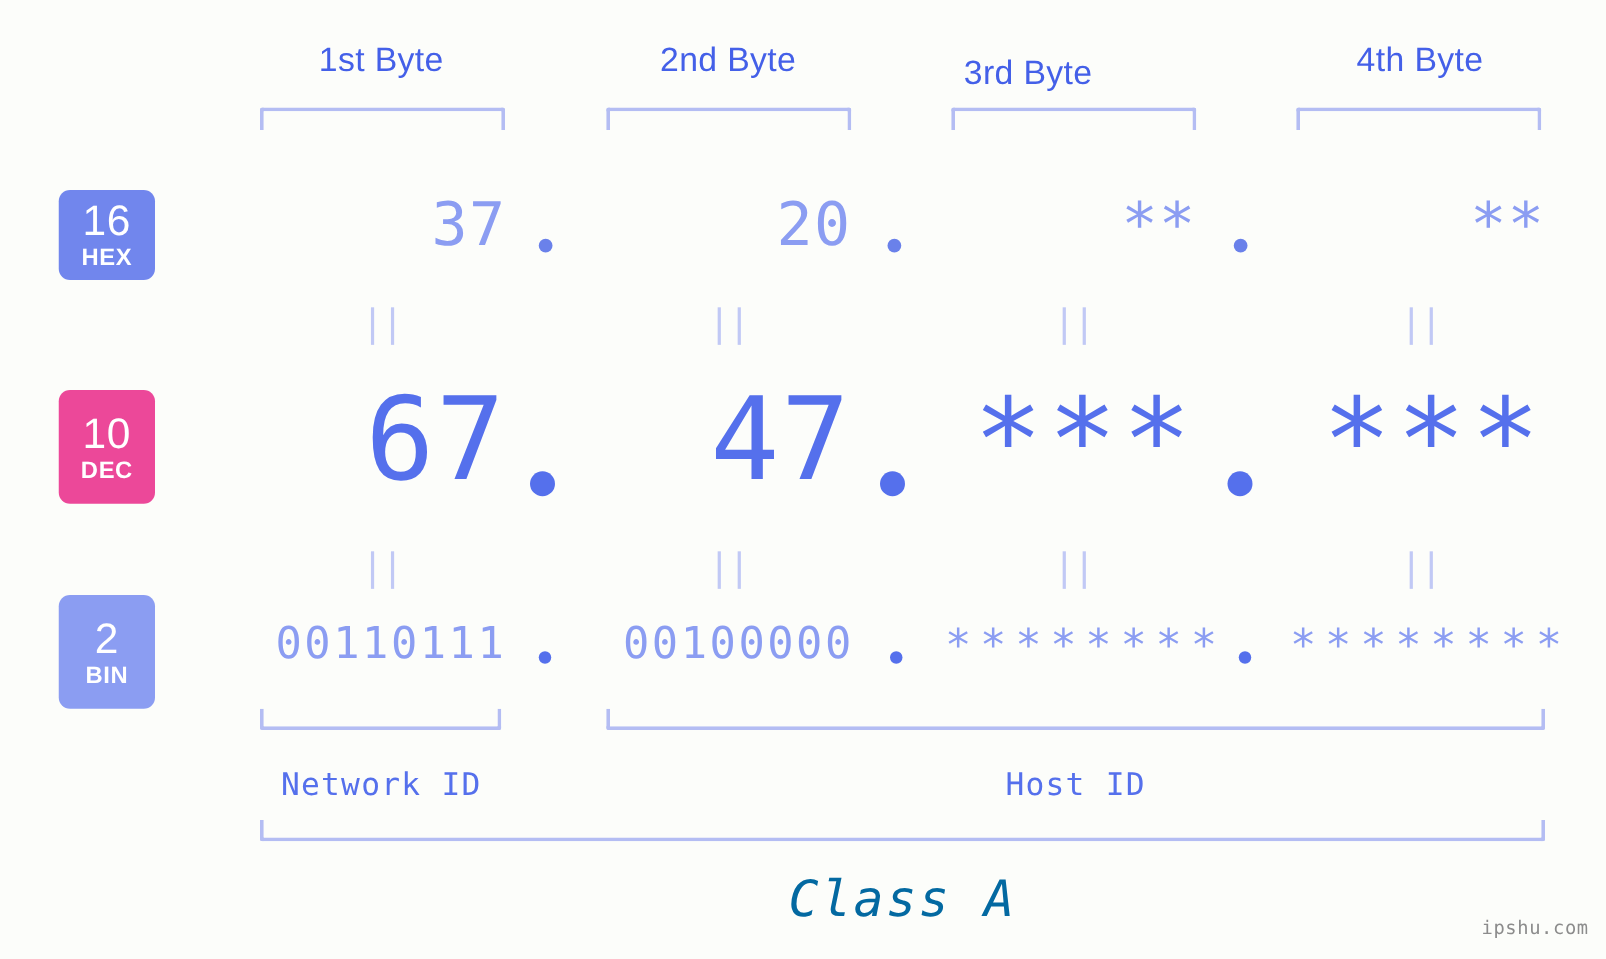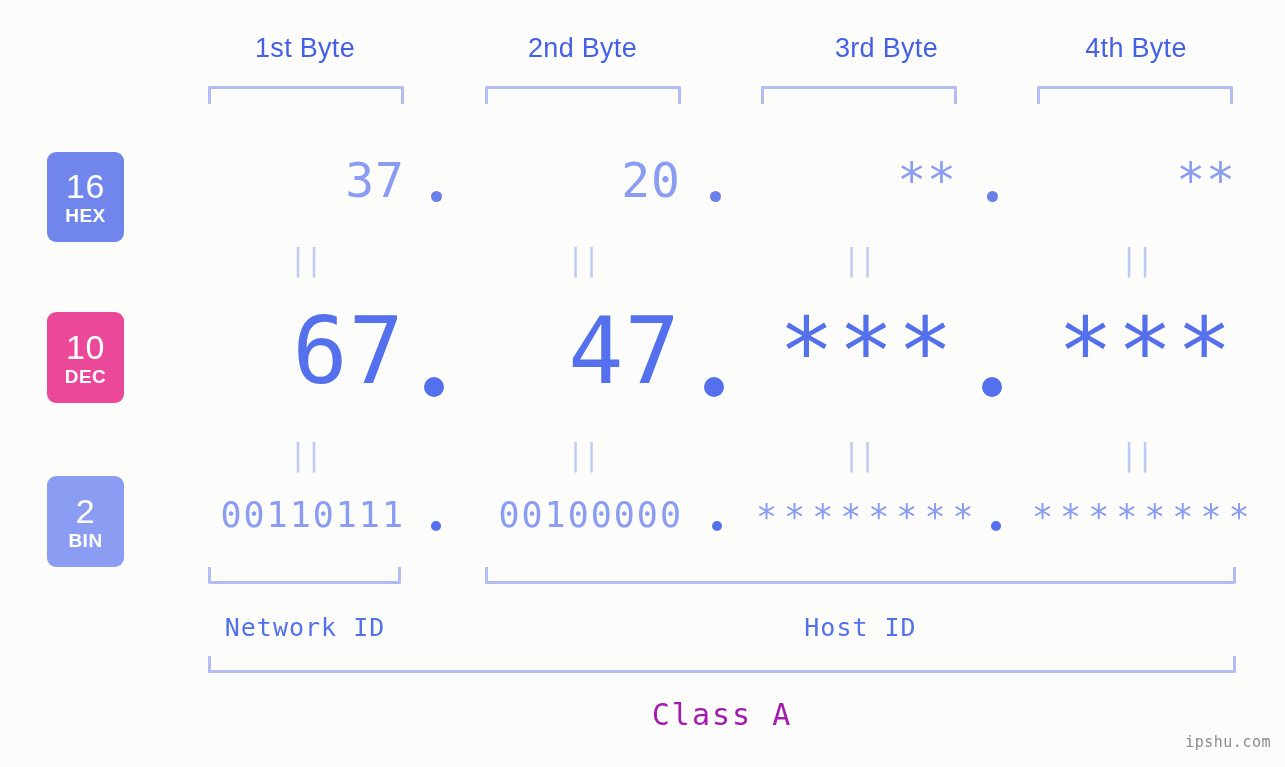--- a/index.html
+++ b/index.html
@@ -74,21 +74,21 @@
     font-size: 34px;
     font-weight: 400;
     letter-spacing: 0.5px;
   }
   .base-badge .name {
     font-size: 19px;
     font-weight: 700;
     margin-top: 3px;
     letter-spacing: 0.5px;
   }
-  #badge-hex { top: 152px; height: 90px; }
+  #badge-hex { top: 152px; height: 72px; }
   #badge-dec { top: 312px; height: 91px; background: #ec4899; }
   #badge-bin { top: 476px; height: 91px; background: #8b9df2; }
 
   
   .val {
     position: absolute;
     text-align: right;
     white-space: nowrap;
     font-family: "DejaVu Sans Mono", monospace;
   }
@@ -163,45 +163,46 @@
     font-size: 25px;
     color: #5570ec;
     letter-spacing: 1px;
     white-space: nowrap;
   }
 
   .class-label {
     position: absolute;
     text-align: center;
     font-family: "DejaVu Sans Mono", monospace;
-    font-size: 30px;
-    color: #a21caf;
+    font-size: 40px;
+    color: #0369a1;
     letter-spacing: 2px;
     white-space: nowrap;
+    font-style: italic;
   }
 
   
   .watermark {
     position: absolute;
     right: 14px;
     bottom: 16px;
     font-family: "DejaVu Sans Mono", monospace;
     font-size: 15px;
     color: #8c8c8c;
     letter-spacing: 0.5px;
   }
 </style>
 </head>
 <body>
 
 <div class="stage">
 
   <div class="byte-header" style="left:205px; width:200px;">1st Byte</div>
   <div class="byte-header" style="left:484px; width:197px;">2nd Byte</div>
-  <div class="byte-header" style="left:788px; width:197px;">3rd Byte</div>
+  <div class="byte-header" style="left:724px; width:197px;margin-top:10px;">3rd Byte</div>
   <div class="byte-header" style="left:1036px; width:200px;">4th Byte</div>
 
   <div class="bracket-top" style="left:208px; top:86px; width:196px;"></div>
   <div class="bracket-top" style="left:485px; top:86px; width:196px;"></div>
   <div class="bracket-top" style="left:761px; top:86px; width:196px;"></div>
   <div class="bracket-top" style="left:1037px; top:86px; width:196px;"></div>
 
   <div class="base-badge" id="badge-hex">
     <span class="num">16</span>
     <span class="name">HEX</span>

